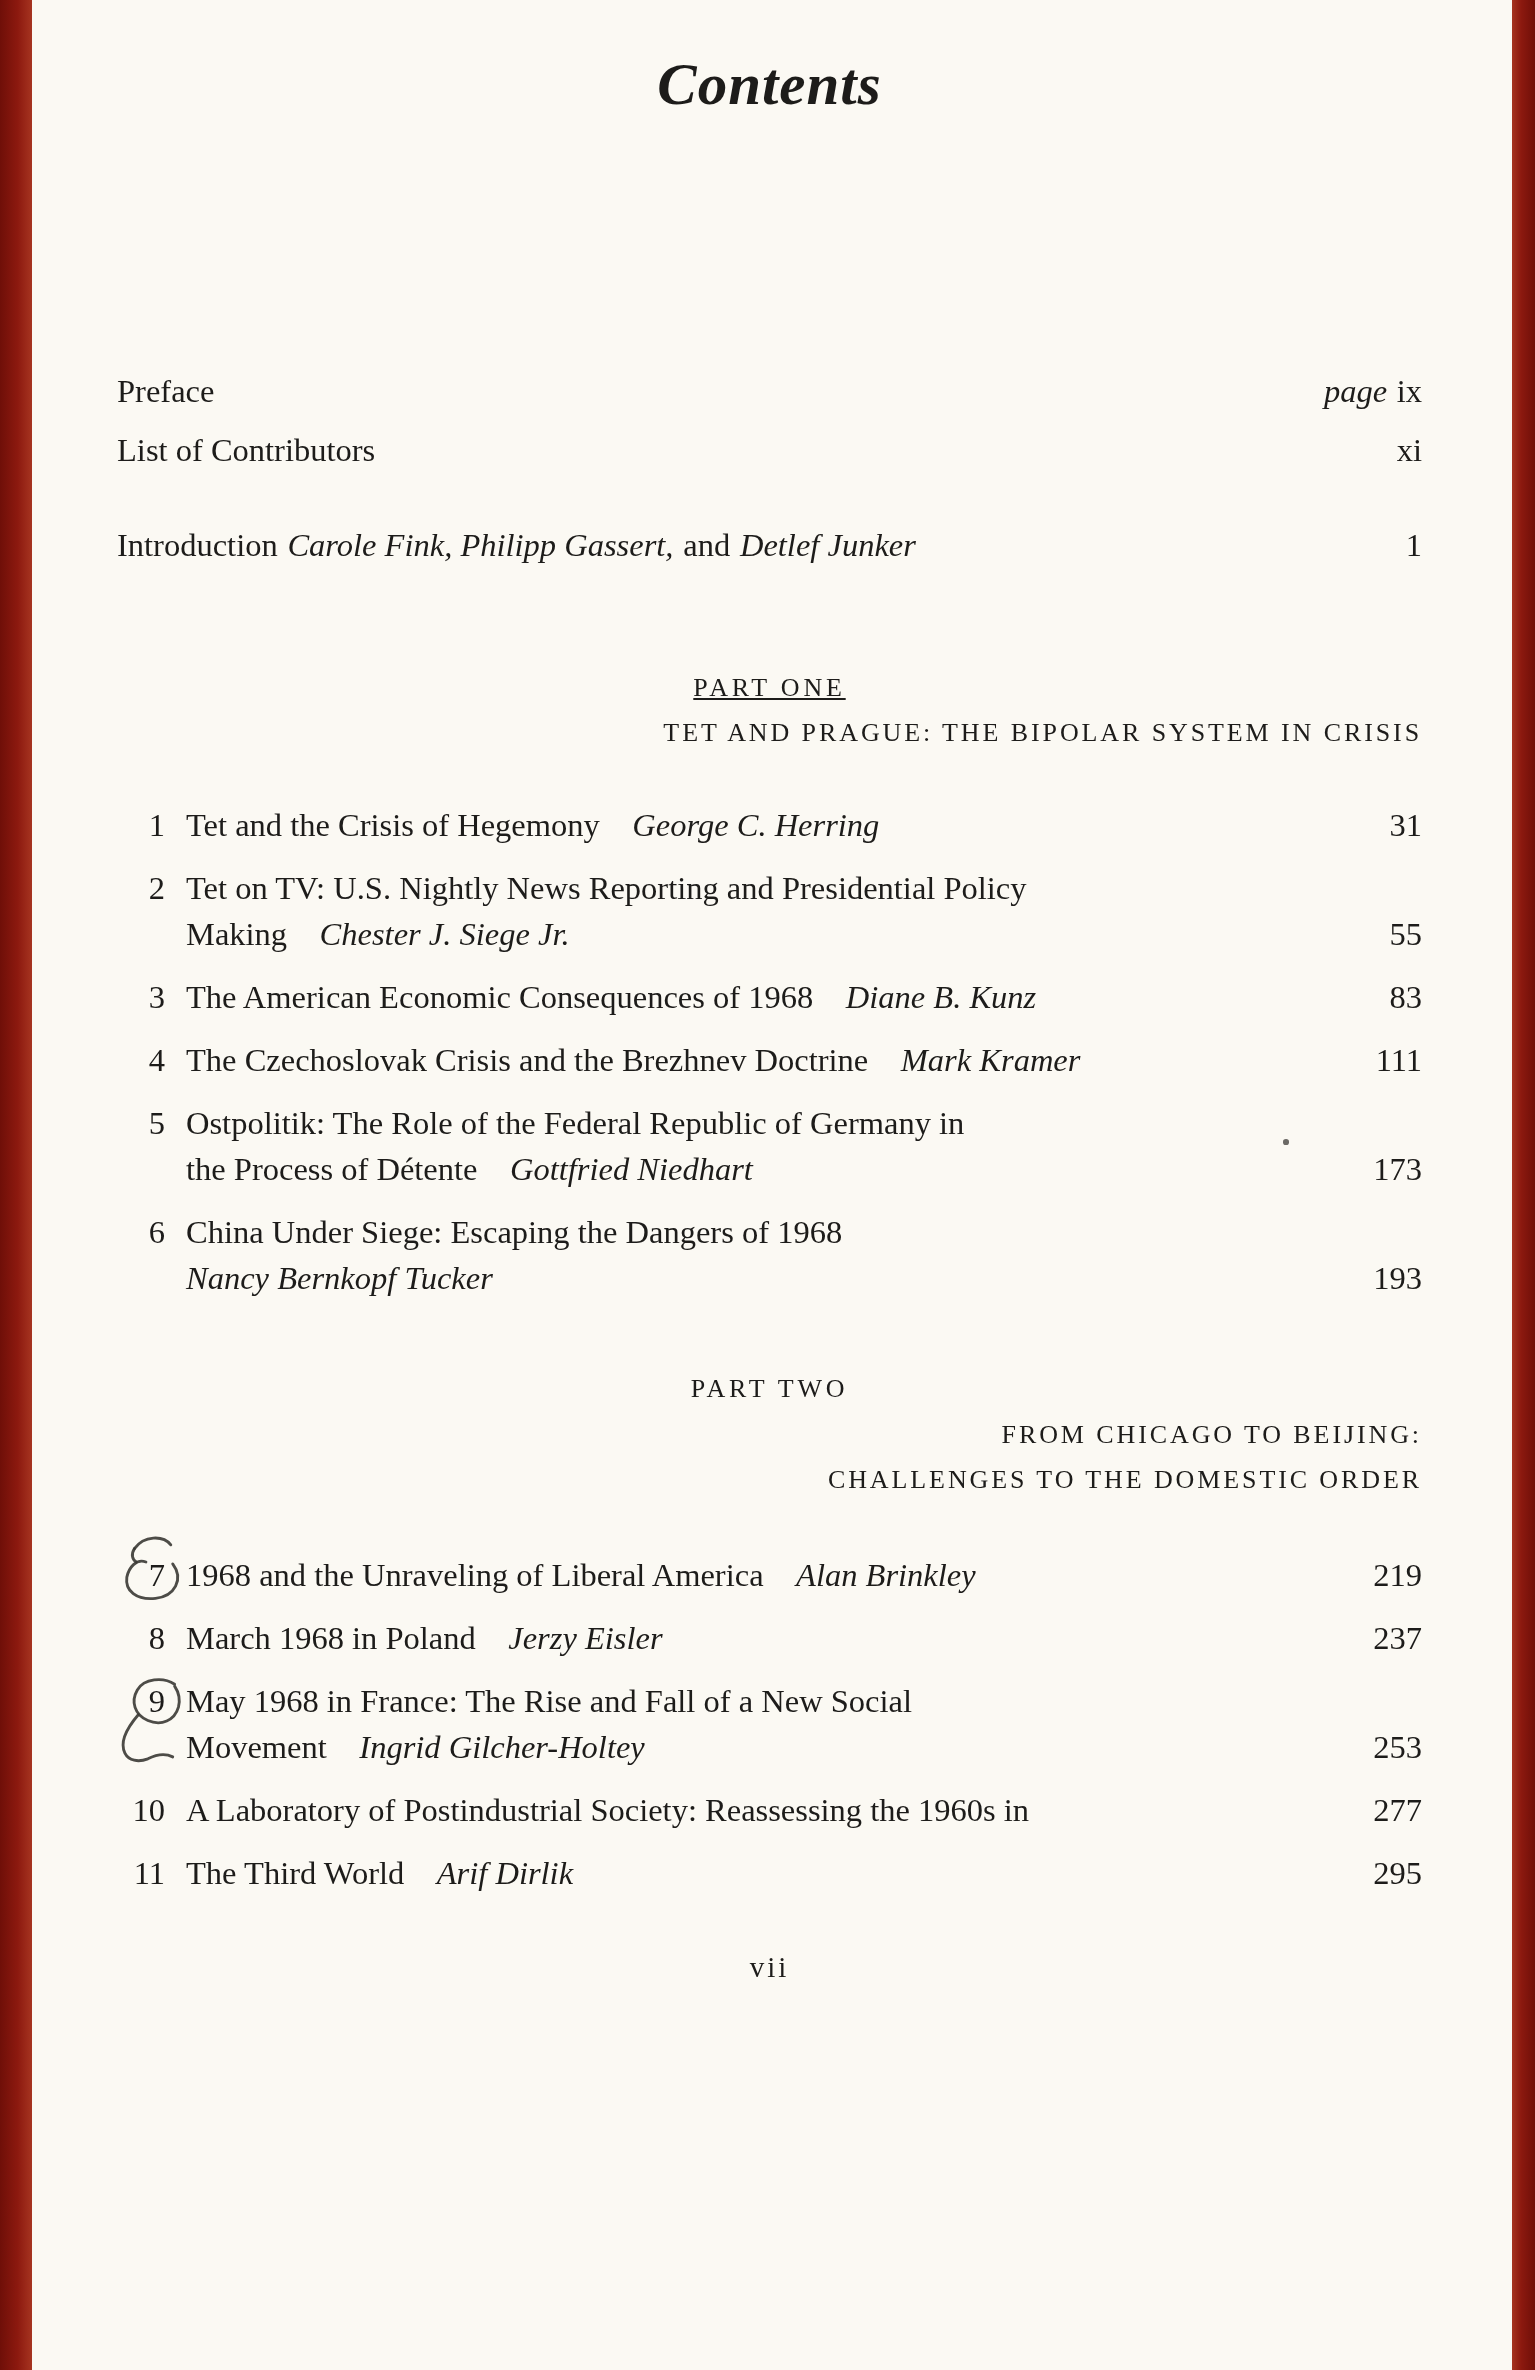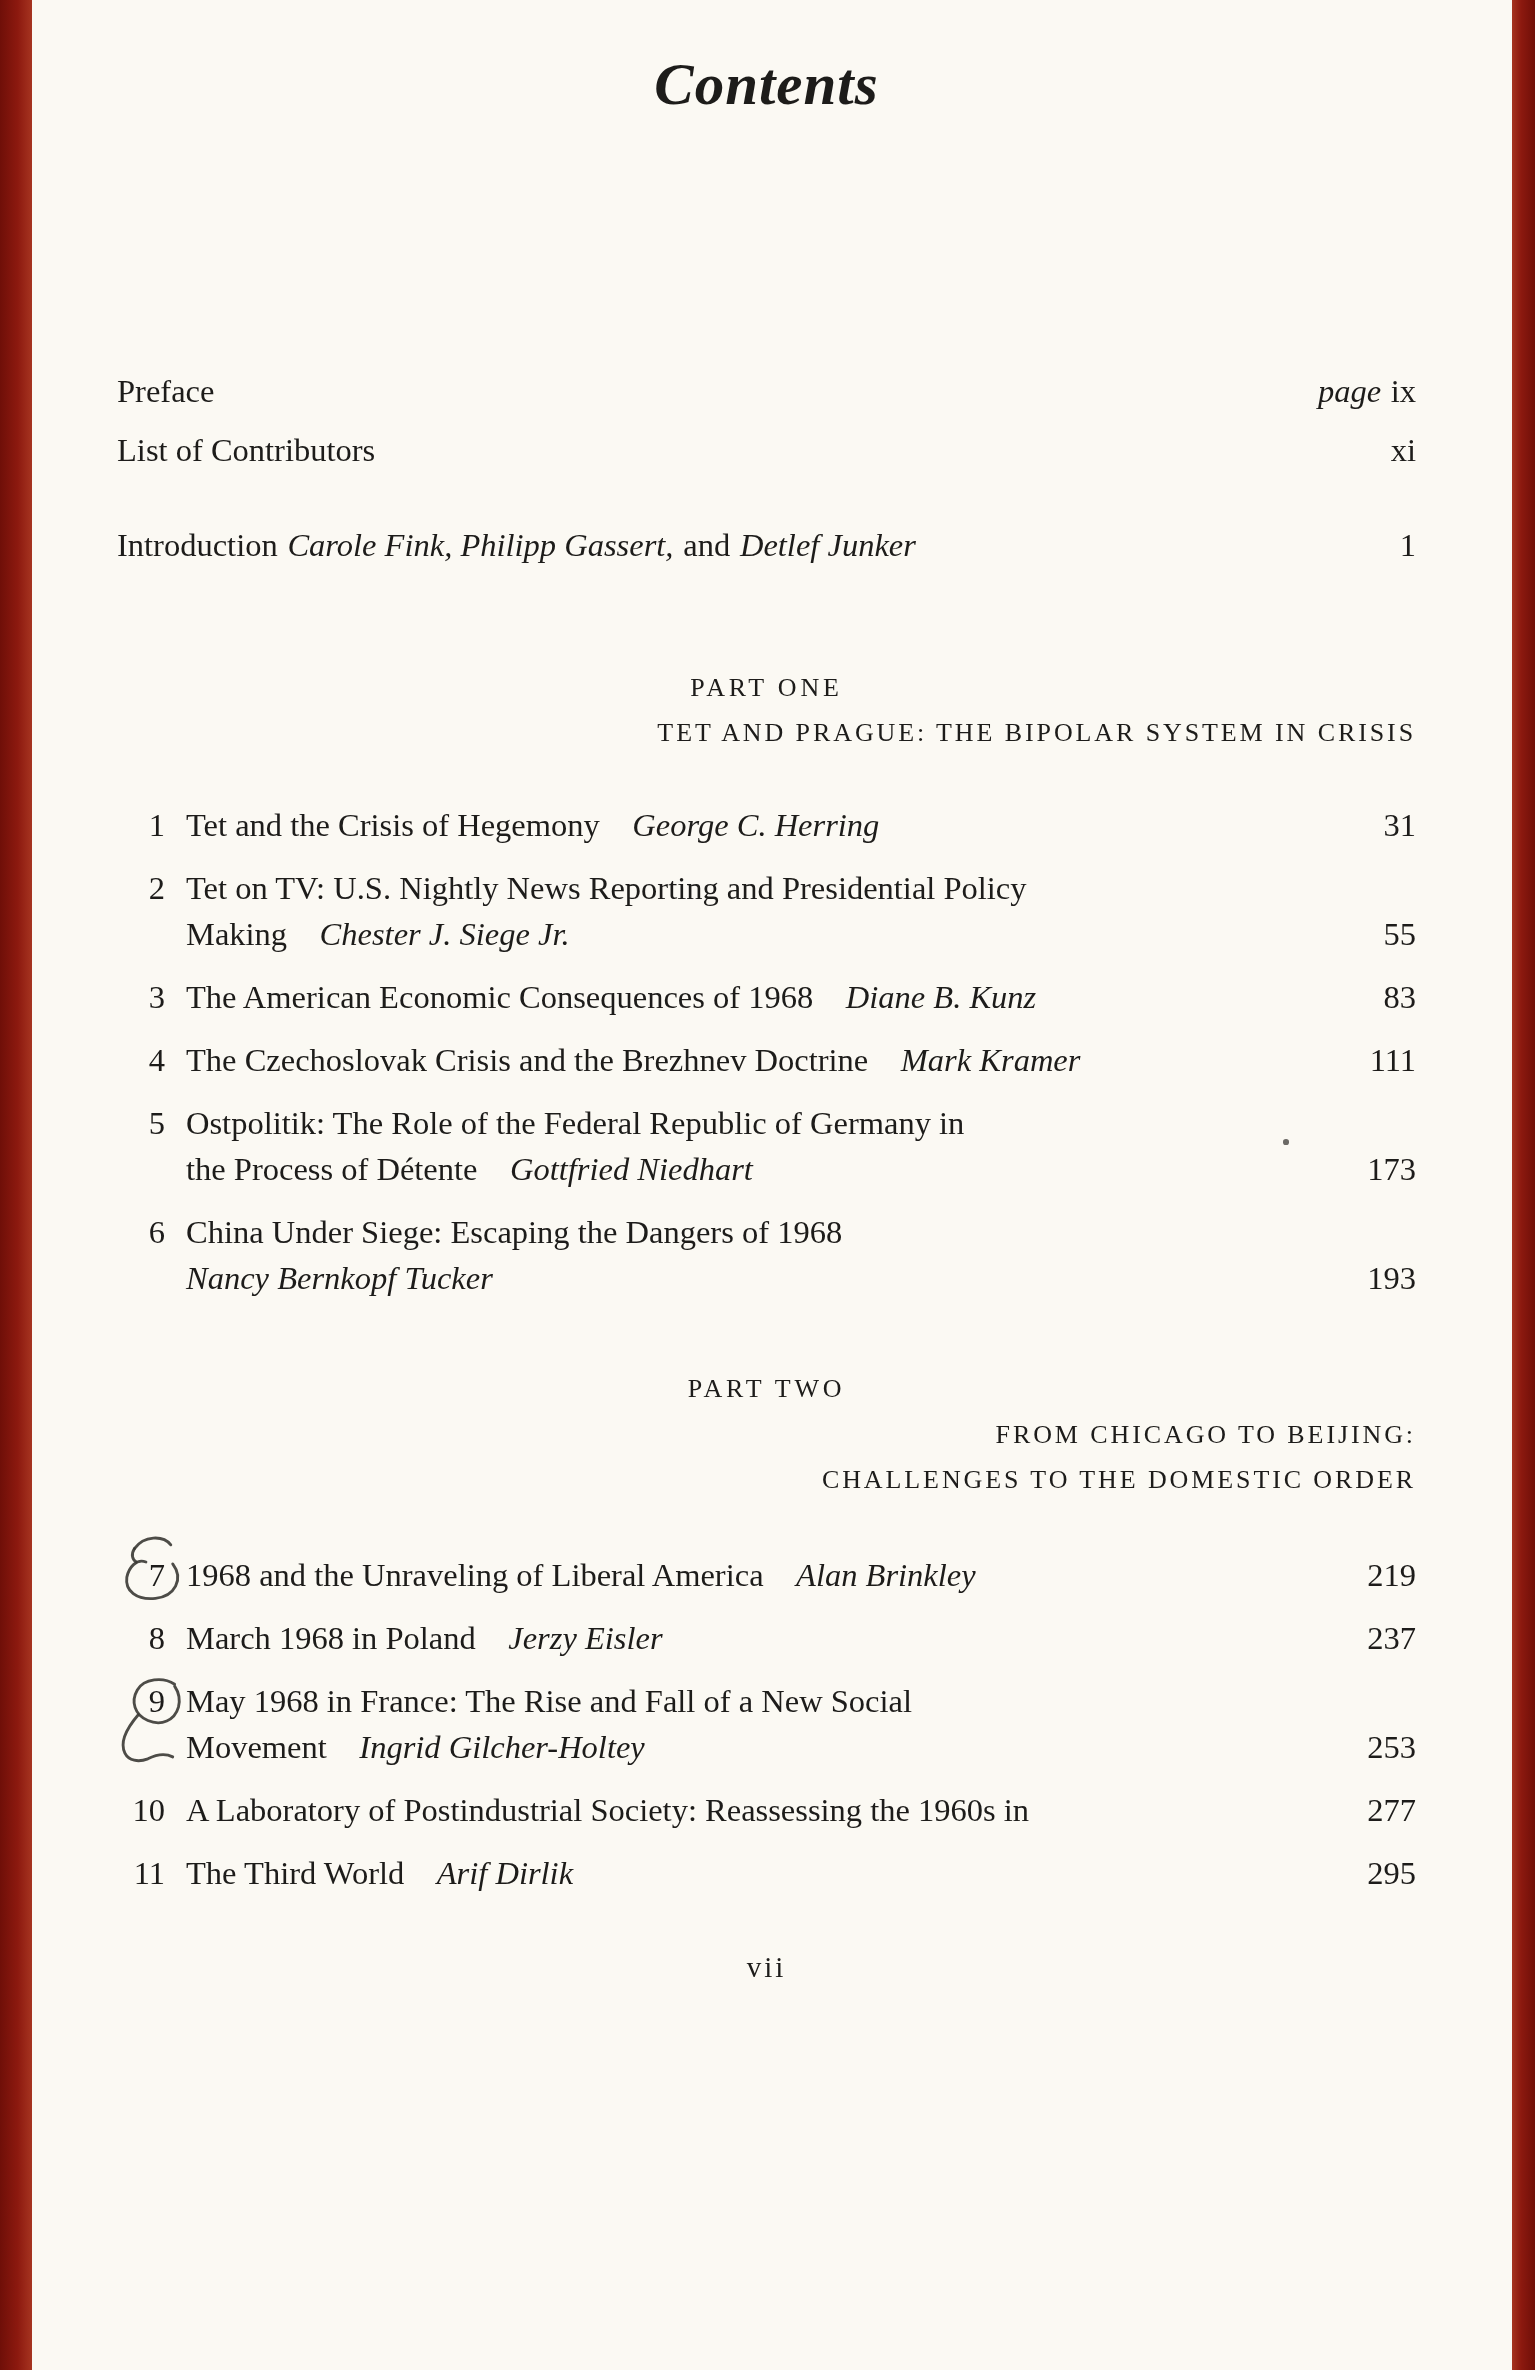--- a/index.html
+++ b/index.html
@@ -10,21 +10,21 @@
     color: var(--ink, #1d1c1a);
     font-family: "Liberation Serif", serif;
     overflow:hidden;
   }
 
   
   .edge-band { position:absolute; top:0; bottom:0; }
   .edge-band.left  { left:0;  width:32px; background:linear-gradient(90deg, #6f0f08, var(--edge, #8c190f) 55%, #a63420); }
   .edge-band.right { right:0; width:23px; background:linear-gradient(270deg, #6f0f08, var(--edge, #8c190f) 60%, #a63420); }
 
-  .content { position:absolute; left:117px; right:119px; top:0; }
+  .content { position:absolute; left:117px; right:113px; top:0; }
 
   .book-title {
     text-align:center;
     font-style:italic;
     font-size:59px;
     line-height:68px;
     margin-top:50px;
     letter-spacing:1px;
   }
 
@@ -35,21 +35,21 @@
 
   .intro-row { display:flex; font-size:32.5px; line-height:34px; margin-top:61px;align-items:flex-end; }
   .gap { margin-left:0.30em; }
   .it { font-style:italic; }
   .page-num { margin-left:auto; }
 
   .part-heading {
     text-align:center; font-size:26px; line-height:30px;
     letter-spacing:3.8px; margin-top:73px;
   }
-  .part-heading.first { margin-top:111px; }
+  .part-heading.first { margin-top:111px;text-decoration:underline; }
   .part-subheading {
     text-align:right; font-size:26px; line-height:30px;
     letter-spacing:2.9px; margin-top:15.3px;
   }
 
   .chapters { margin-top:57px; font-size:32.5px; }
   .chapters.first { margin-top:54px; }
   .chapter {
     display:grid;
     grid-template-columns:48px 1fr 105px;

